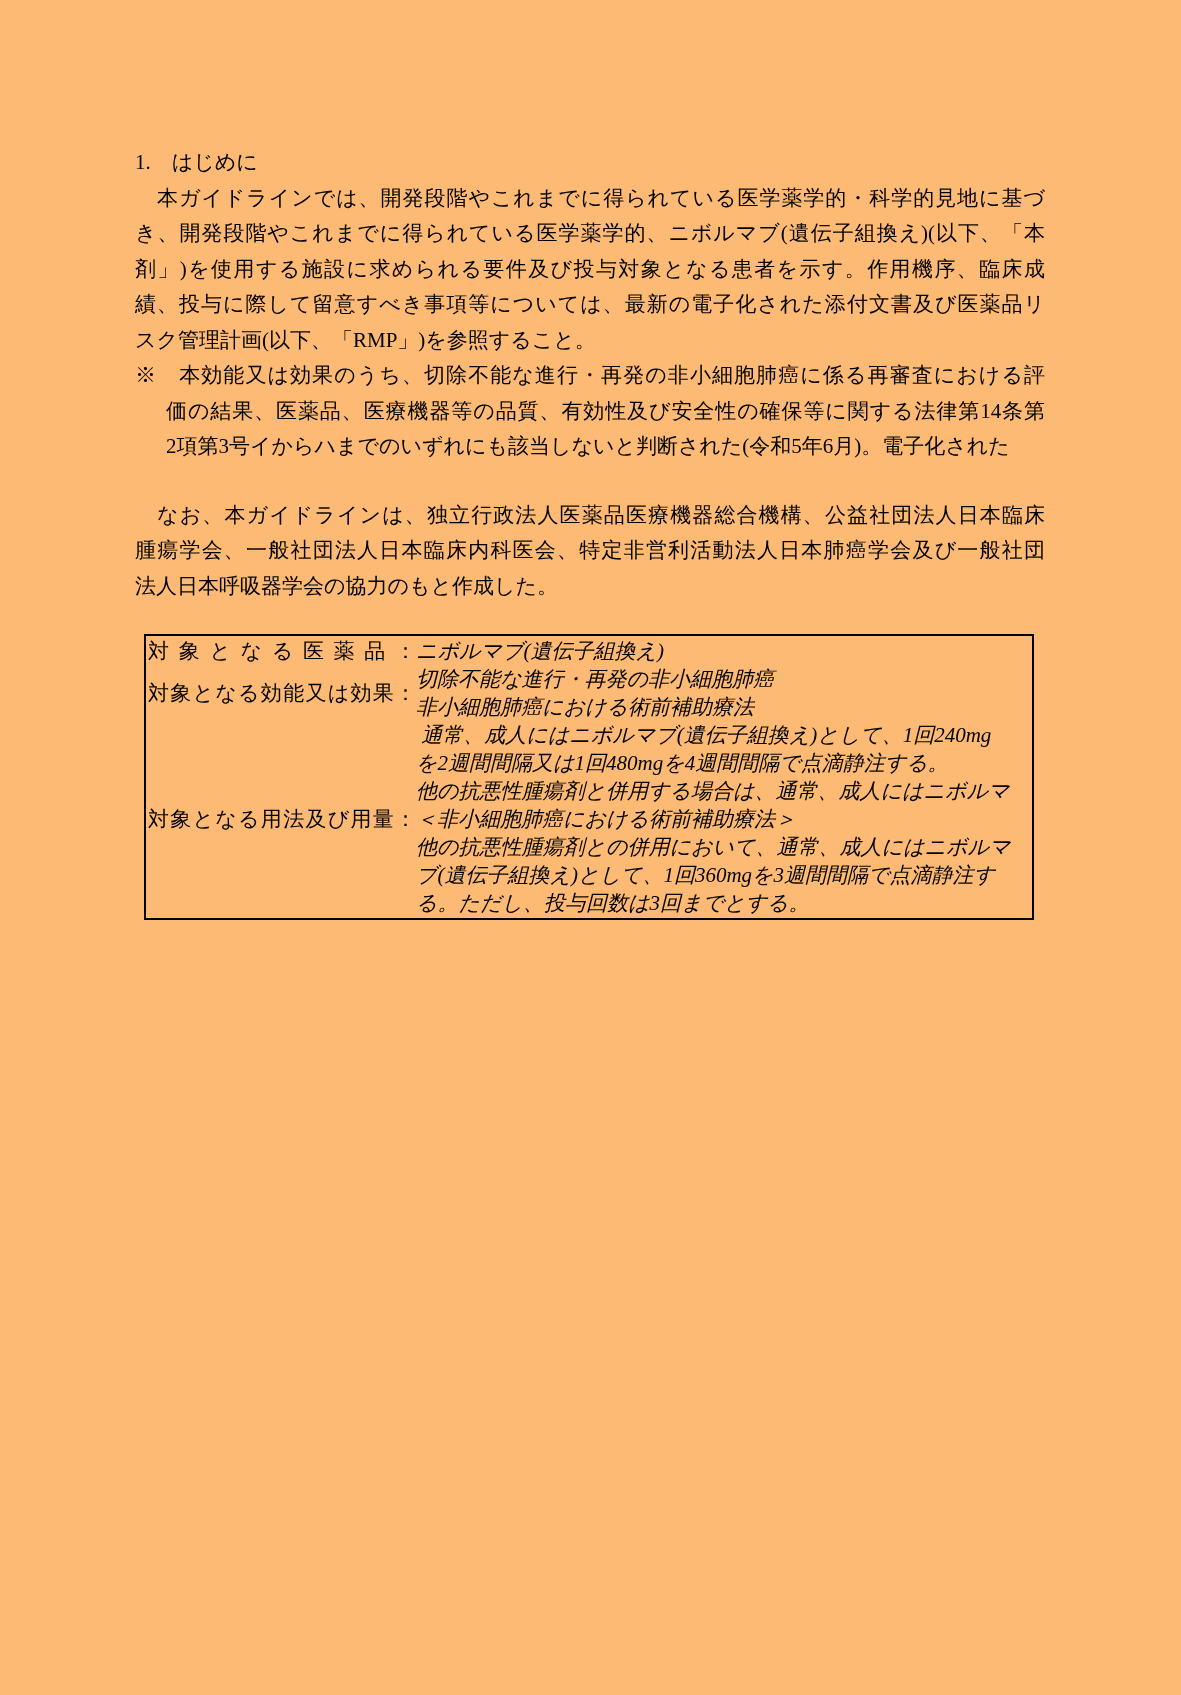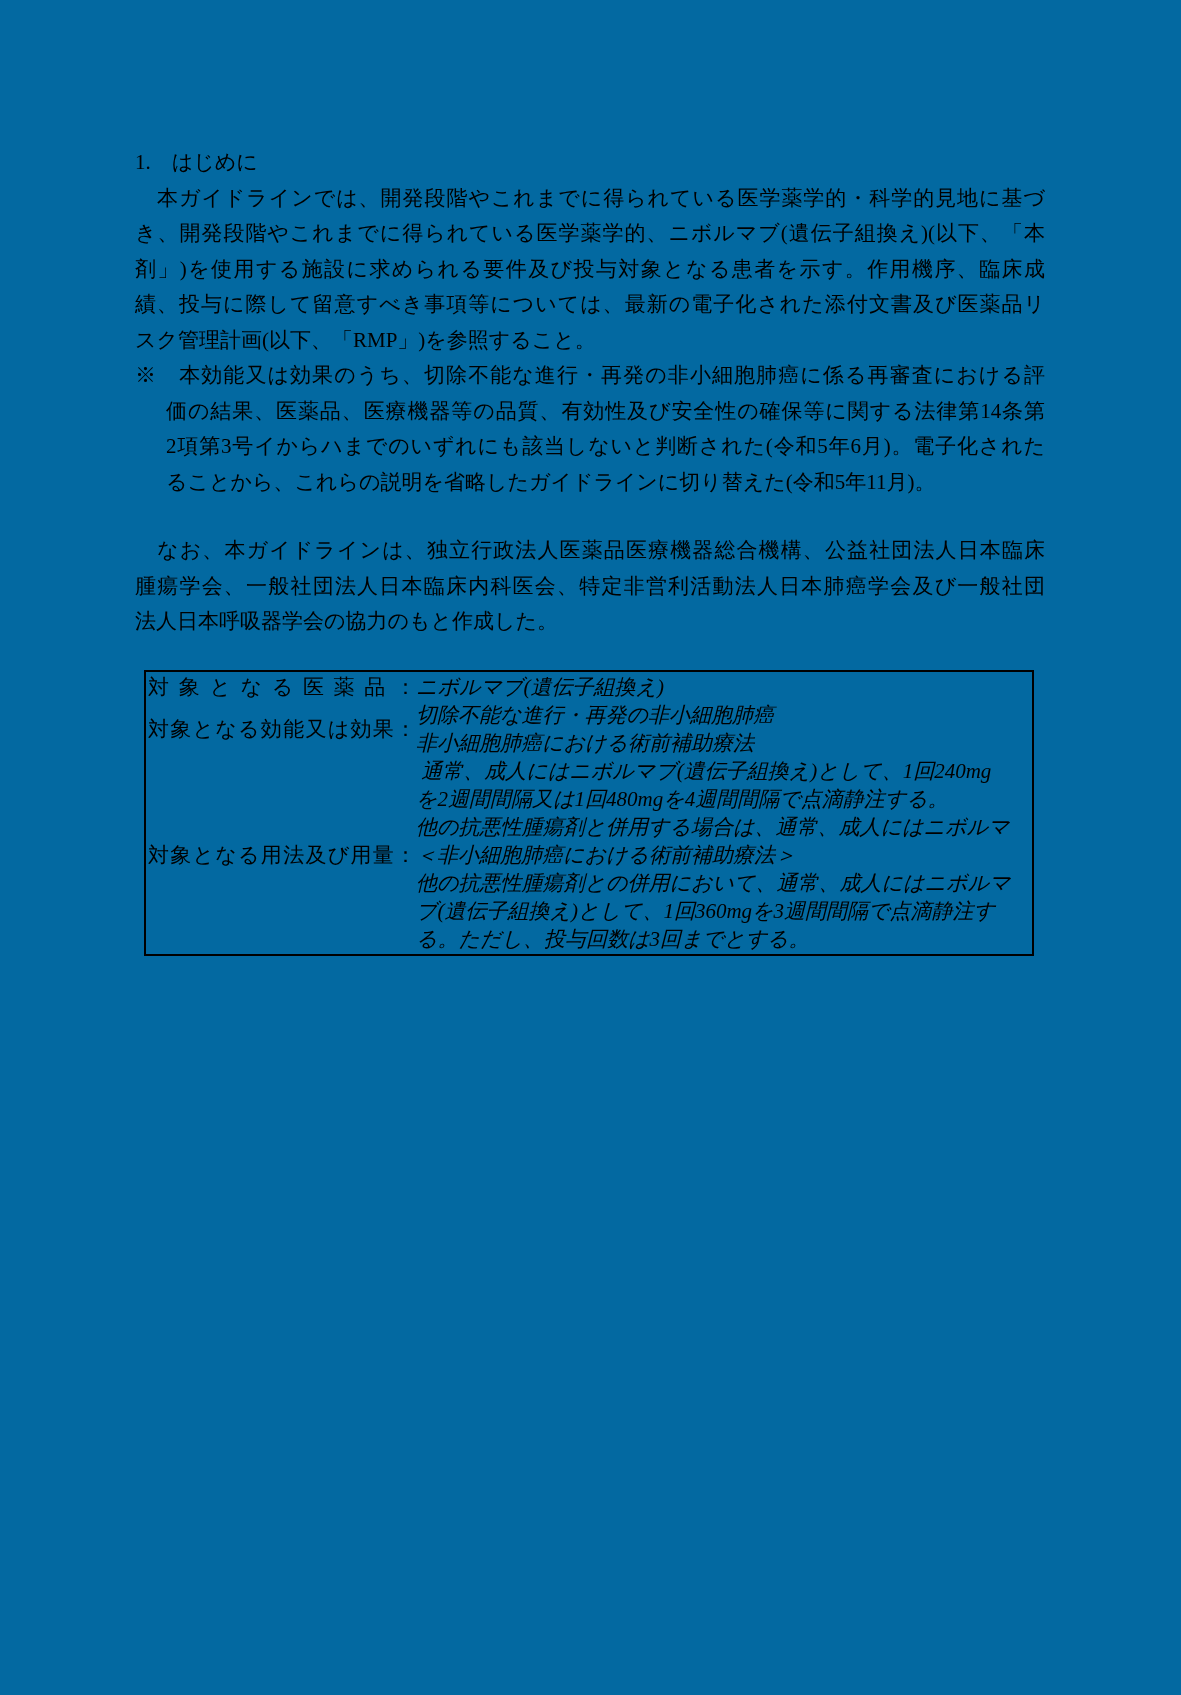--- a/index.html
+++ b/index.html
@@ -3,21 +3,21 @@
 <meta charset="utf-8">
 <style>
   html, body {
     margin: 0;
     padding: 0;
   }
   .page {
     position: relative;
     width: 1181px;
     height: 1695px;
-    background: #0369a1;
+    background: #fdba74;
     color: #000000;
     font-family: "Liberation Serif", "DejaVu Serif", serif;
     overflow: hidden;
   }
   .doc {
     position: absolute;
     left: 135px;
     top: 145px;
     width: 910px;
     font-size: 21px;
@@ -85,21 +85,20 @@
         <div>き、開発段階やこれまでに得られている医学薬学的、ニボルマブ(遺伝子組換え)(以下、「本</div>
         <div>剤」)を使用する施設に求められる要件及び投与対象となる患者を示す。作用機序、臨床成</div>
         <div>績、投与に際して留意すべき事項等については、最新の電子化された添付文書及び医薬品リ</div>
         <div>スク管理計画(以下、「RMP」)を参照すること。</div>
       </div>
 
     <div class="jpara note">
         <div>※　本効能又は効果のうち、切除不能な進行・再発の非小細胞肺癌に係る再審査における評</div>
         <div>価の結果、医薬品、医療機器等の品質、有効性及び安全性の確保等に関する法律第14条第</div>
         <div>2項第3号イからハまでのいずれにも該当しないと判断された(令和5年6月)。電子化された</div>
-        <div>ることから、これらの説明を省略したガイドラインに切り替えた(令和5年11月)。</div>
       </div>
 
     <div class="jpara closing">
         <div>　なお、本ガイドラインは、独立行政法人医薬品医療機器総合機構、公益社団法人日本臨床</div>
         <div>腫瘍学会、一般社団法人日本臨床内科医会、特定非営利活動法人日本肺癌学会及び一般社団</div>
         <div>法人日本呼吸器学会の協力のもと作成した。</div>
       </div>
 
     <div class="infobox">
 

